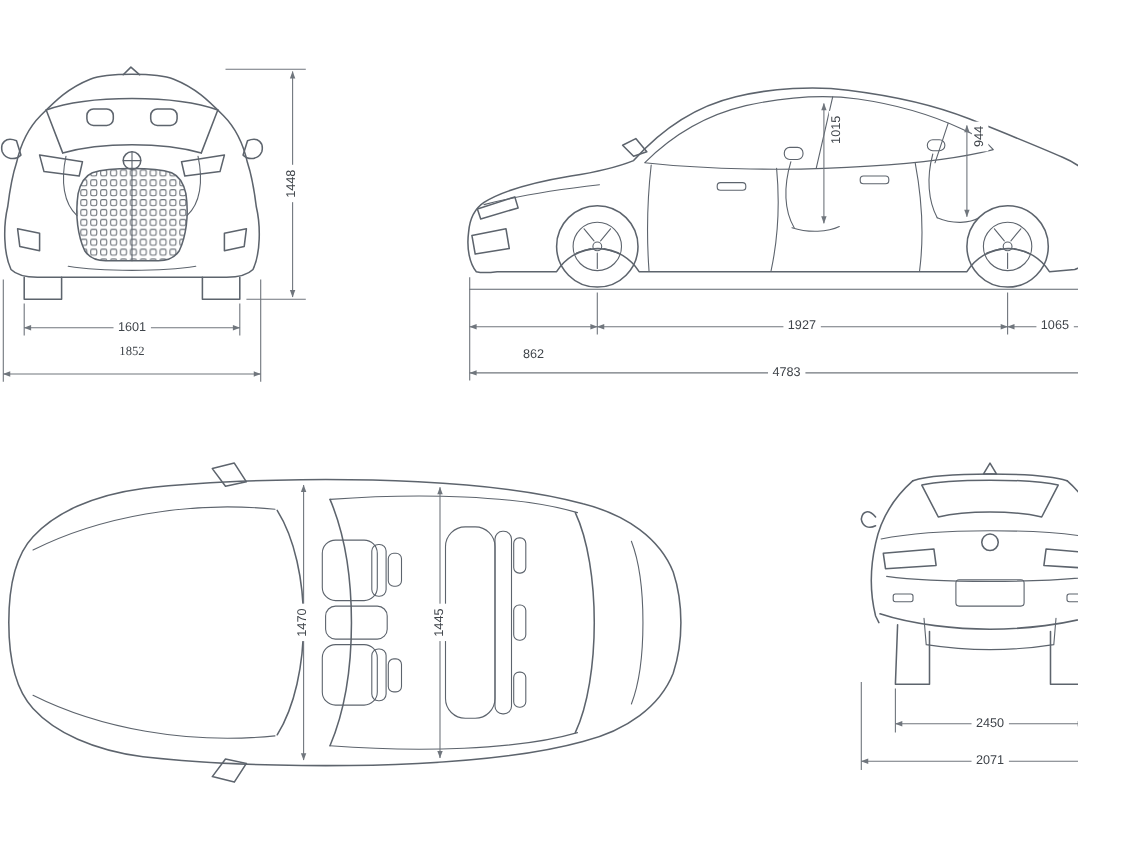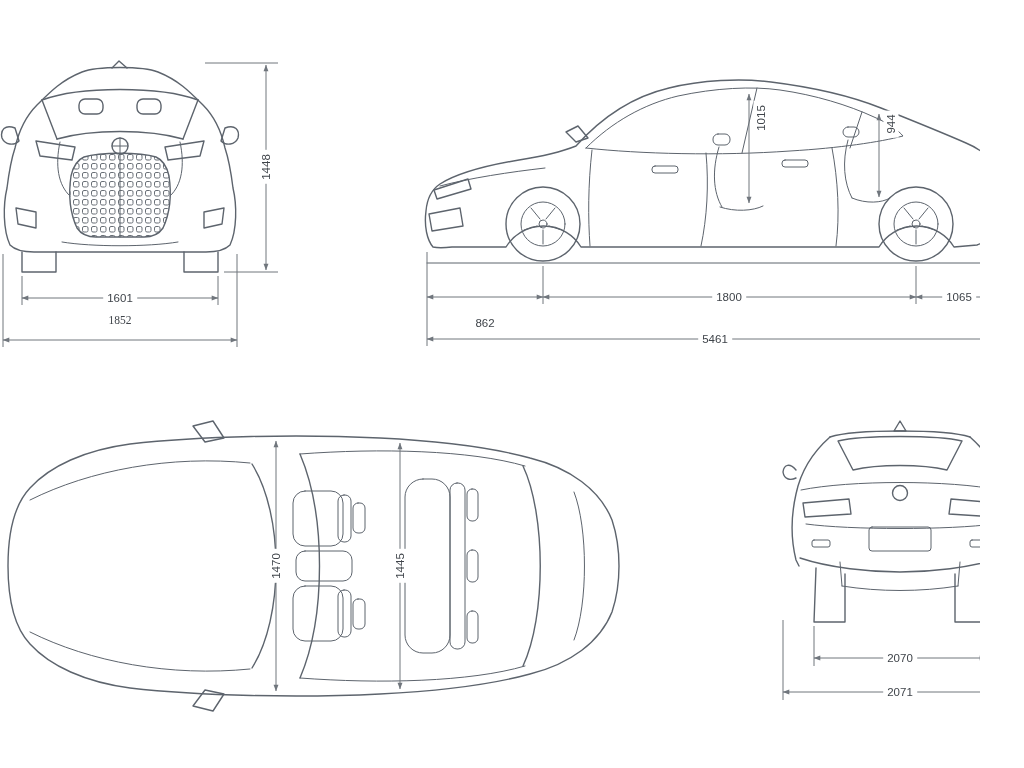--- a/index.html
+++ b/index.html
@@ -166,23 +166,23 @@
   </g>
 </svg>
 
 <div class="dim-label v" style="left:266px;top:167px;">1448</div>
 <div class="dim-label" style="left:120px;top:298px;">1601</div>
 <div class="dim-label" style="left:120px;top:320px;font-family:Liberation Serif, serif;">1852</div>
 
 <div class="dim-label v" style="left:761px;top:118px;">1015</div>
 <div class="dim-label v" style="left:891px;top:124px;">944</div>
 <div class="dim-label" style="left:485px;top:297px;margin-top:26px;">862</div>
-<div class="dim-label" style="left:729px;top:297px;">1800</div>
+<div class="dim-label" style="left:729px;top:297px;">1927</div>
 <div class="dim-label" style="left:959px;top:297px;">1065</div>
-<div class="dim-label" style="left:715px;top:339px;">5461</div>
+<div class="dim-label" style="left:715px;top:339px;">4783</div>
 
 <div class="dim-label v" style="left:276px;top:566px;">1470</div>
 <div class="dim-label v" style="left:400px;top:566px;">1445</div>
 
-<div class="dim-label" style="left:900px;top:658px;">2070</div>
+<div class="dim-label" style="left:900px;top:658px;">2450</div>
 <div class="dim-label" style="left:900px;top:692px;">2071</div>
 
 </div>
 
 </body></html>

